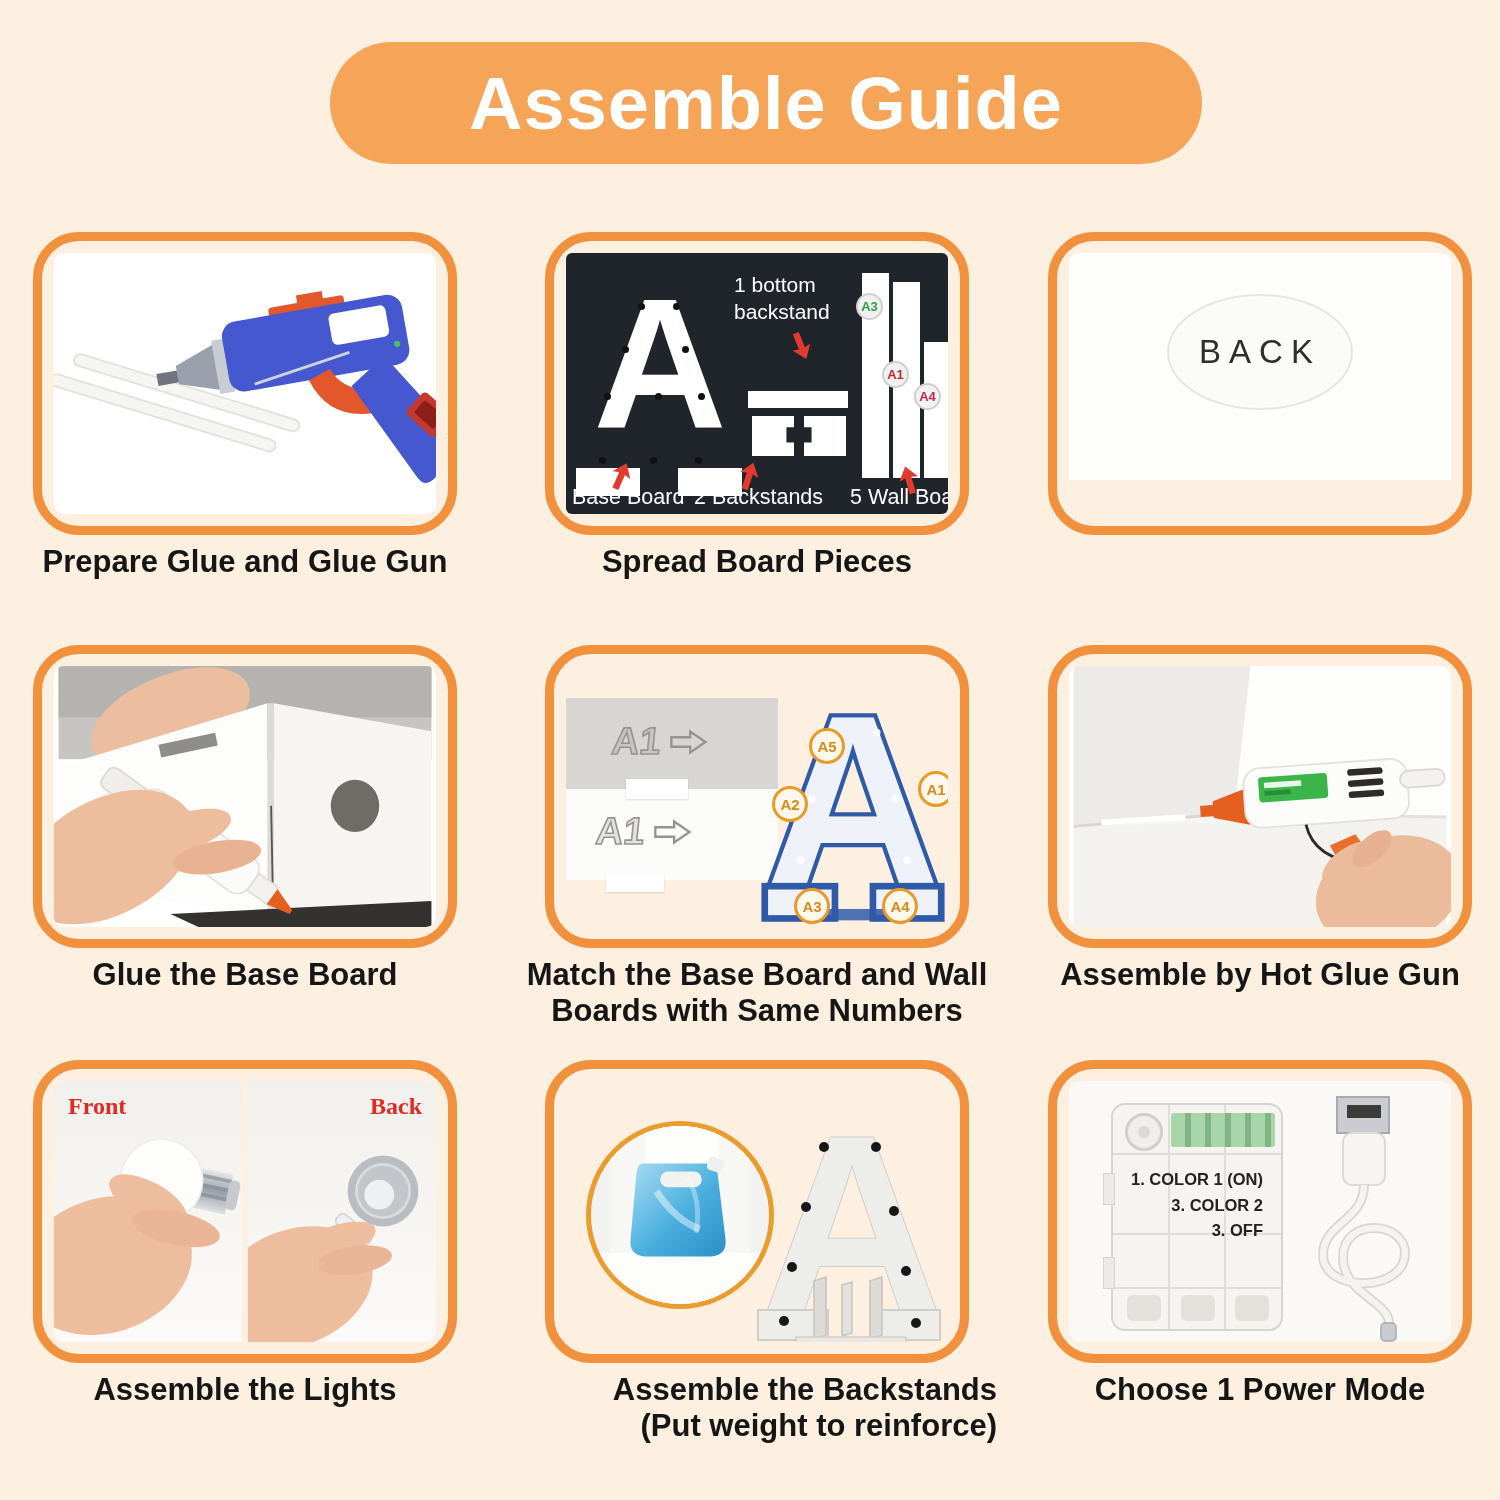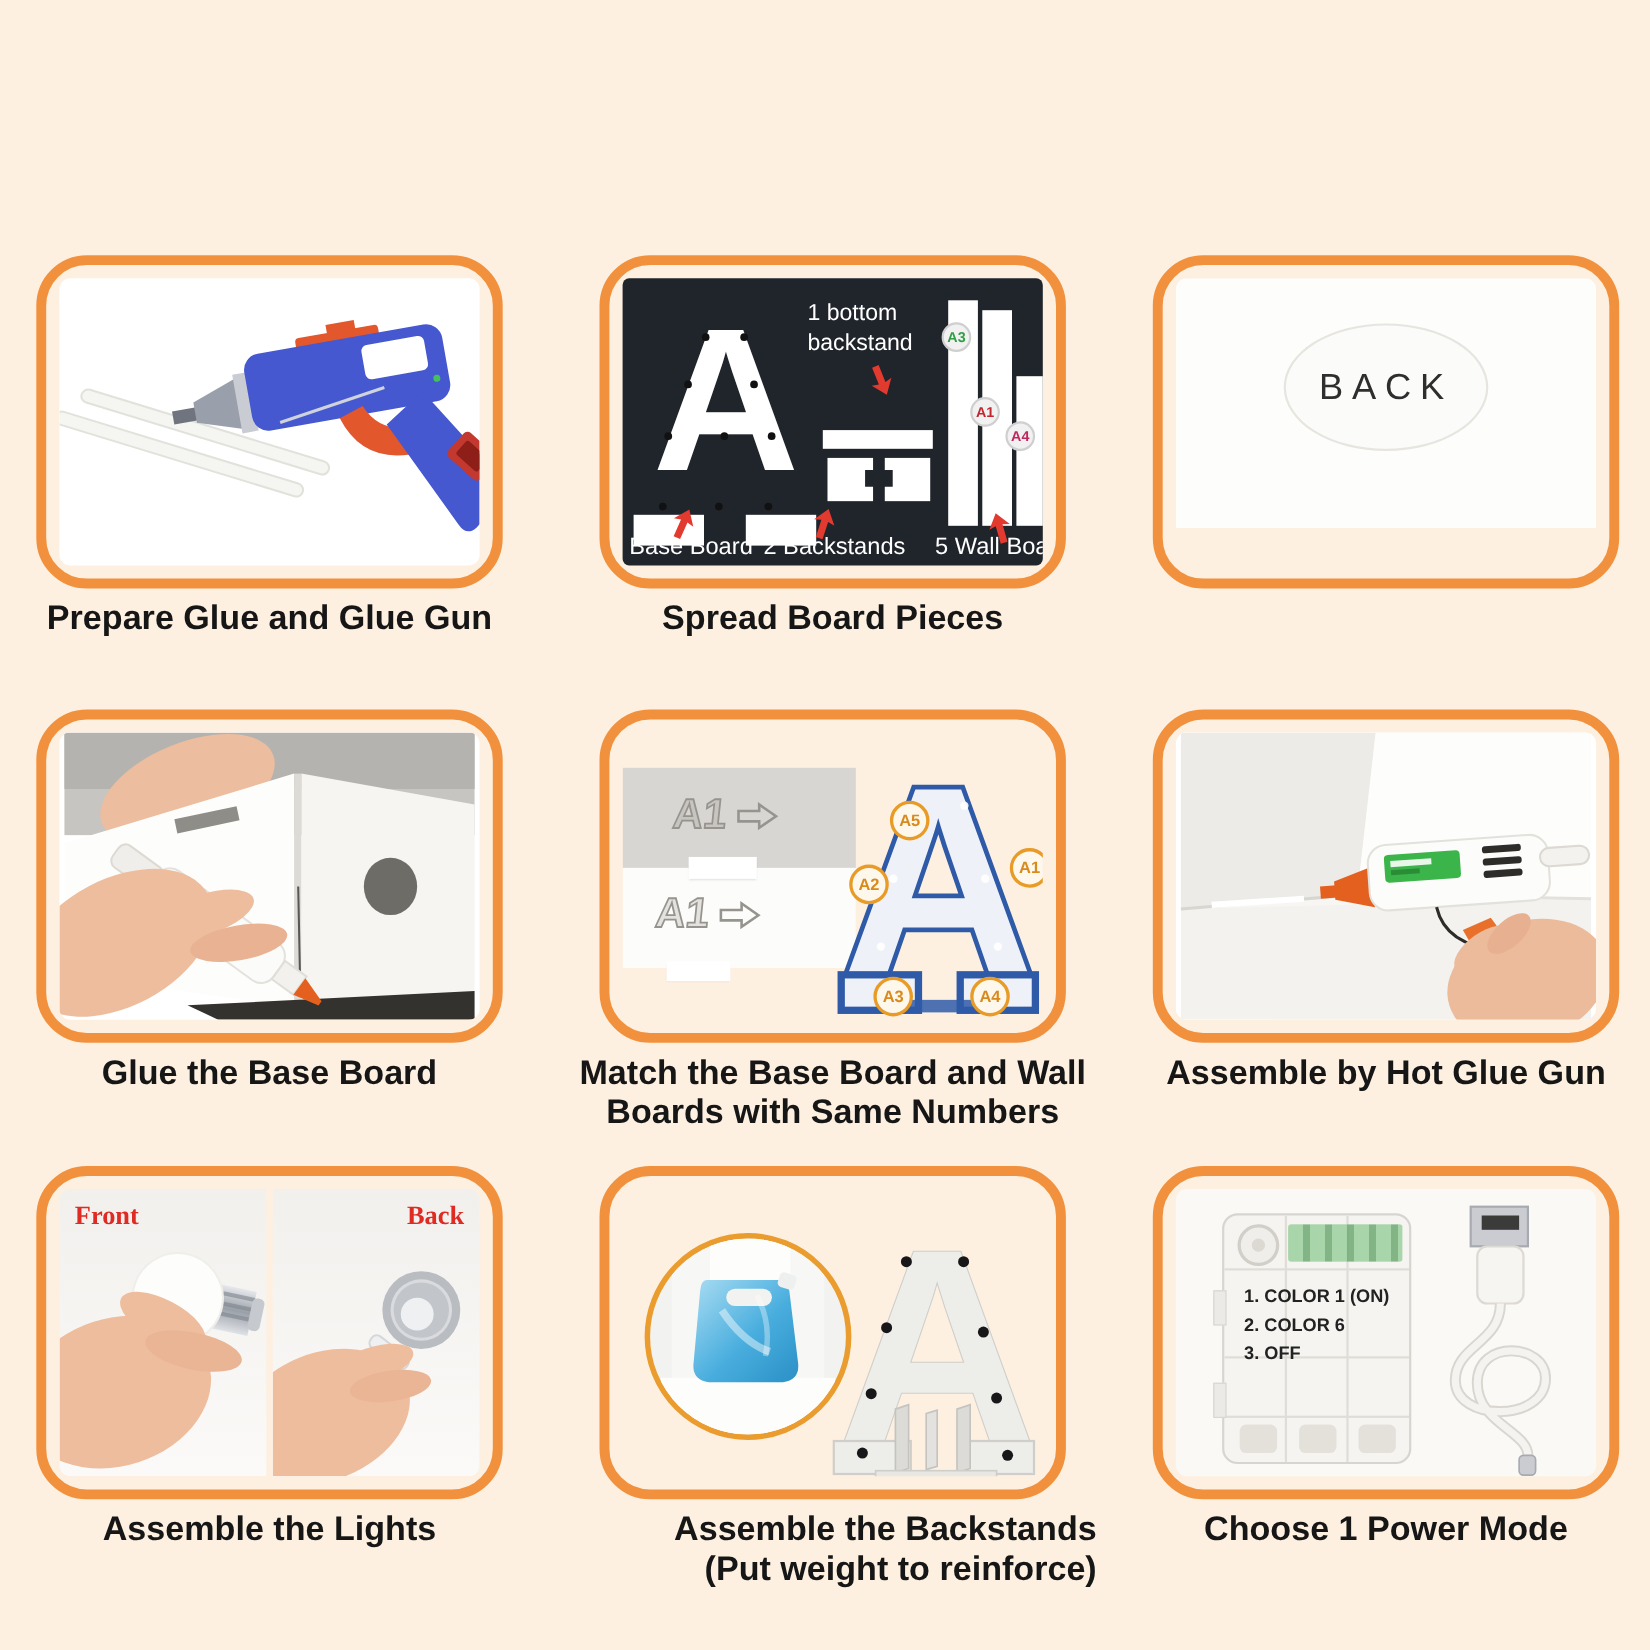--- a/index.html
+++ b/index.html
@@ -109,20 +109,23 @@
   .s9-usb{position:absolute;right:26px;top:14px;width:120px;height:248px;}
 
   
   svg{display:block;}
 </style>
 </head>
 <body>
 
 <div class="page">
 
+  <div class="title-pill">
+    <span>Assemble Guide</span>
+  </div>
 
   <div class="card" style="left:33px;top:232px;">
     <div class="shot bg-white">
       <svg viewBox="0 0 400 280" width="100%" height="100%">
 
         <g transform="rotate(17 150 170)">
           <rect x="6" y="148" width="252" height="13" rx="6.5" fill="#f5f5f1" stroke="#e2e2dc" stroke-width="2"></rect>
           <rect x="-12" y="176" width="252" height="13" rx="6.5" fill="#f5f5f1" stroke="#e2e2dc" stroke-width="2"></rect>
         </g>
 
@@ -457,33 +460,33 @@
             <circle cx="162" cy="238" r="5" fill="#17171a"></circle>
         </svg>
       </div>
     </div>
   </div>
   <div class="caption" style="left:517px;top:1372px;text-align:right;">
     <span class="cap-line">Assemble the Backstands</span>
     <span class="cap-line">(Put weight to reinforce)</span>
   </div>
 
-  <div class="card" style="left:1048px;top:1060px;">
+  <div class="card" style="left:1048px;top:1060px;text-align:right;">
     <div class="shot bg-soft">
       <div class="s9-box">
         <div class="s9-vline" style="left:33%;"></div>
         <div class="s9-vline" style="left:66%;"></div>
         <div class="s9-hline" style="top:48px;"></div>
         <div class="s9-hline" style="top:128px;"></div>
         <div class="s9-hline" style="top:182px;"></div>
         <div class="s9-pcb"></div>
         <div class="s9-btn"></div>
         <div class="s9-modes">
           <span>1. COLOR 1 (ON)</span>
-          <span>2. COLOR 6</span>
+          <span>3. COLOR 2</span>
           <span>3. OFF</span>
         </div>
         <div class="s9-cell" style="left:14px;"></div>
         <div class="s9-cell" style="left:68px;"></div>
         <div class="s9-cell" style="left:122px;"></div>
       </div>
       <div class="s9-tab" style="left:34px;top:92px;"></div>
       <div class="s9-tab" style="left:34px;top:176px;"></div>
       <div class="s9-usb">
         <svg viewBox="0 0 120 248" width="100%" height="100%">

